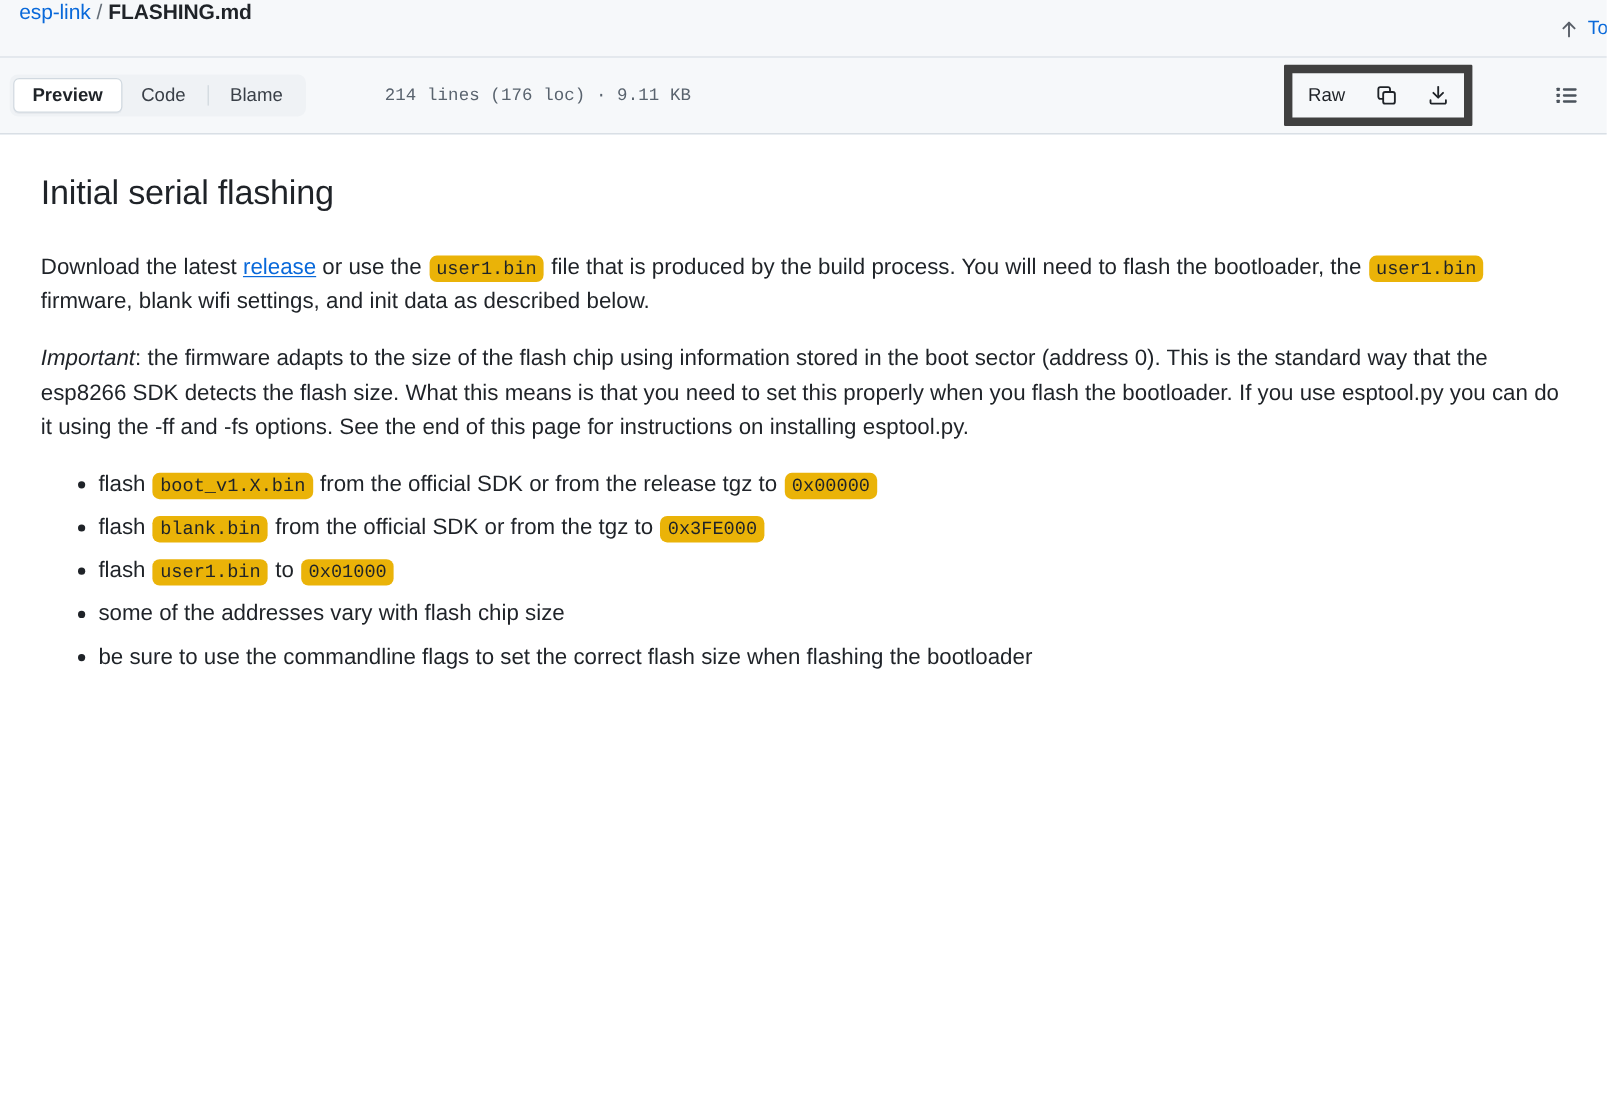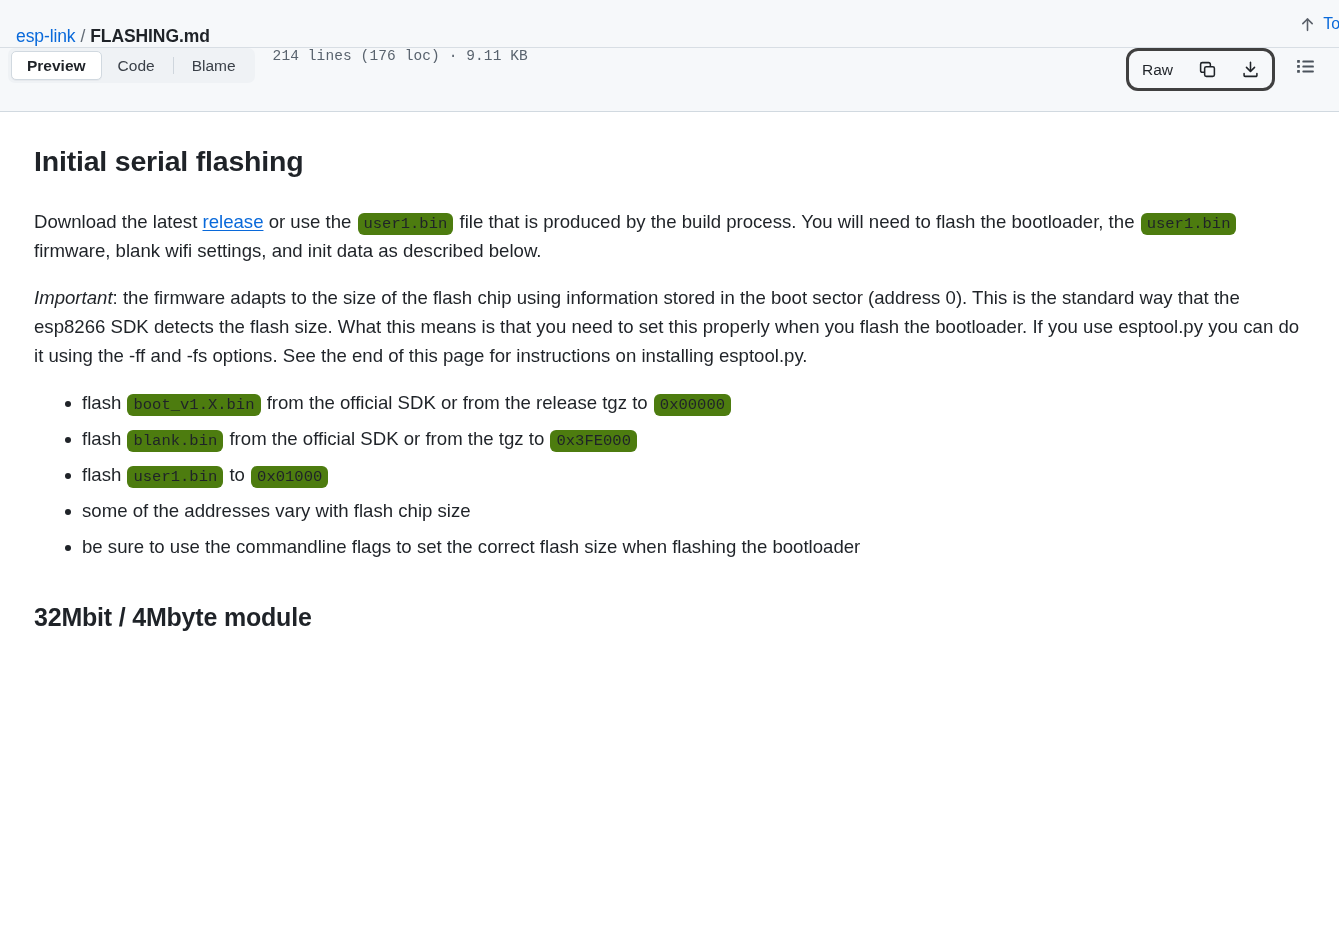--- a/index.html
+++ b/index.html
@@ -15,21 +15,21 @@
     color: #1f2328;
     -webkit-font-smoothing: antialiased;
   }
 
   
   .file-header {
     height: 48px;
     background: #f6f8fa;
     border-bottom: 1px solid #d8dee4;
     display: flex;
-    align-items: flex-end;
+    align-items: flex-start;
     padding: 0 16px;
     box-sizing: border-box;
     position: relative;
   }
   .breadcrumb {
     display: flex;
     align-items: baseline;
     font-size: 17.5px;
     letter-spacing: -0.1px;
   }
@@ -67,23 +67,24 @@
     color: #5a6069;
   }
   .top-link .arrow-up svg { display: block; }
 
   
   .toolbar {
     height: 64px;
     background: #f6f8fa;
     border-bottom: 1px solid #d1d9e0;
     display: flex;
-    align-items: flex-start;
+    align-items: center;
     padding: 0 14px 0 8px;
     box-sizing: border-box;
+    gap: 48px;
   }
   .seg-control {
     display: flex;
     align-items: center;
     background: #eff2f5;
     border-radius: 7px;
     padding: 3px;
     height: 35px;
     box-sizing: border-box;
   }
@@ -121,22 +122,22 @@
     font-size: 14.5px;
     color: #59636e;
     white-space: nowrap;
     letter-spacing: 0.1px;
   }
   .toolbar-spacer { flex: 1 1 auto; }
   .btn-group {
     display: flex;
     align-items: stretch;
     height: 37px;
-    border: 3px solid #404040;
-    border-radius: 12px;
+    border: 7px solid #404040;
+    border-radius: 1px;
     background: #f6f8fa;
     overflow: hidden;
     margin-left: 40px;
   }
   .btn-group > * + * { border-left: 1px solid #d1d9e0; }
   .raw-btn {
     display: flex;
     align-items: center;
     padding: 0 13px;
     font-size: 15.5px;
@@ -177,40 +178,40 @@
   .markdown-body {
     padding: 28px 34px 0 34px;
     box-sizing: border-box;
     font-size: 18.6px;
     line-height: 1.54;
     color: #1f2328;
   }
   .markdown-body h1,
   .markdown-body h2 {
     margin: 0;
-    font-weight: 700;
+    font-weight: 400;
     letter-spacing: -0.2px;
     color: #1f2328;
   }
   .markdown-body h1 { font-size: 28.5px; }
   .markdown-body h2 { font-size: 25px; }
   .markdown-body p {
     margin: 0 0 19px 0;
   }
   .h1-block { margin-bottom: 24px; }
   .markdown-body a.md-link {
     color: #0969da;
     text-decoration: underline;
     text-underline-offset: 2px;
   }
   .markdown-body em { font-style: italic; }
   code.inline {
     font-family: "Liberation Mono", monospace;
     font-size: 0.835em;
-    background: #4d7c0f;
+    background: #eab308;
     border-radius: 6px;
     padding: 2px 6px;
     margin: 0 1px;
     white-space: nowrap;
     color: #1f2328;
   }
   ul.md-list {
     margin: 0 0 19px 0;
     padding-left: 48px;
     list-style: none;
@@ -312,15 +313,14 @@
   <ul class="md-list">
     <li><span>flash </span><code class="inline">boot_v1.X.bin</code><span> from the official SDK or from the release tgz to </span><code class="inline">0x00000</code></li>
     <li><span>flash </span><code class="inline">blank.bin</code><span> from the official SDK or from the tgz to </span><code class="inline">0x3FE000</code></li>
     <li><span>flash </span><code class="inline">user1.bin</code><span> to </span><code class="inline">0x01000</code></li>
     <li><span>some of the addresses vary with flash chip size</span></li>
     <li><span>be sure to use the commandline flags to set the correct flash size when flashing the bootloader</span></li>
   </ul>
 
 
   <div class="spacer-before-h2"></div>
-  <h2>32Mbit / 4Mbyte module</h2>
 
 </div>
 
 </body></html>

